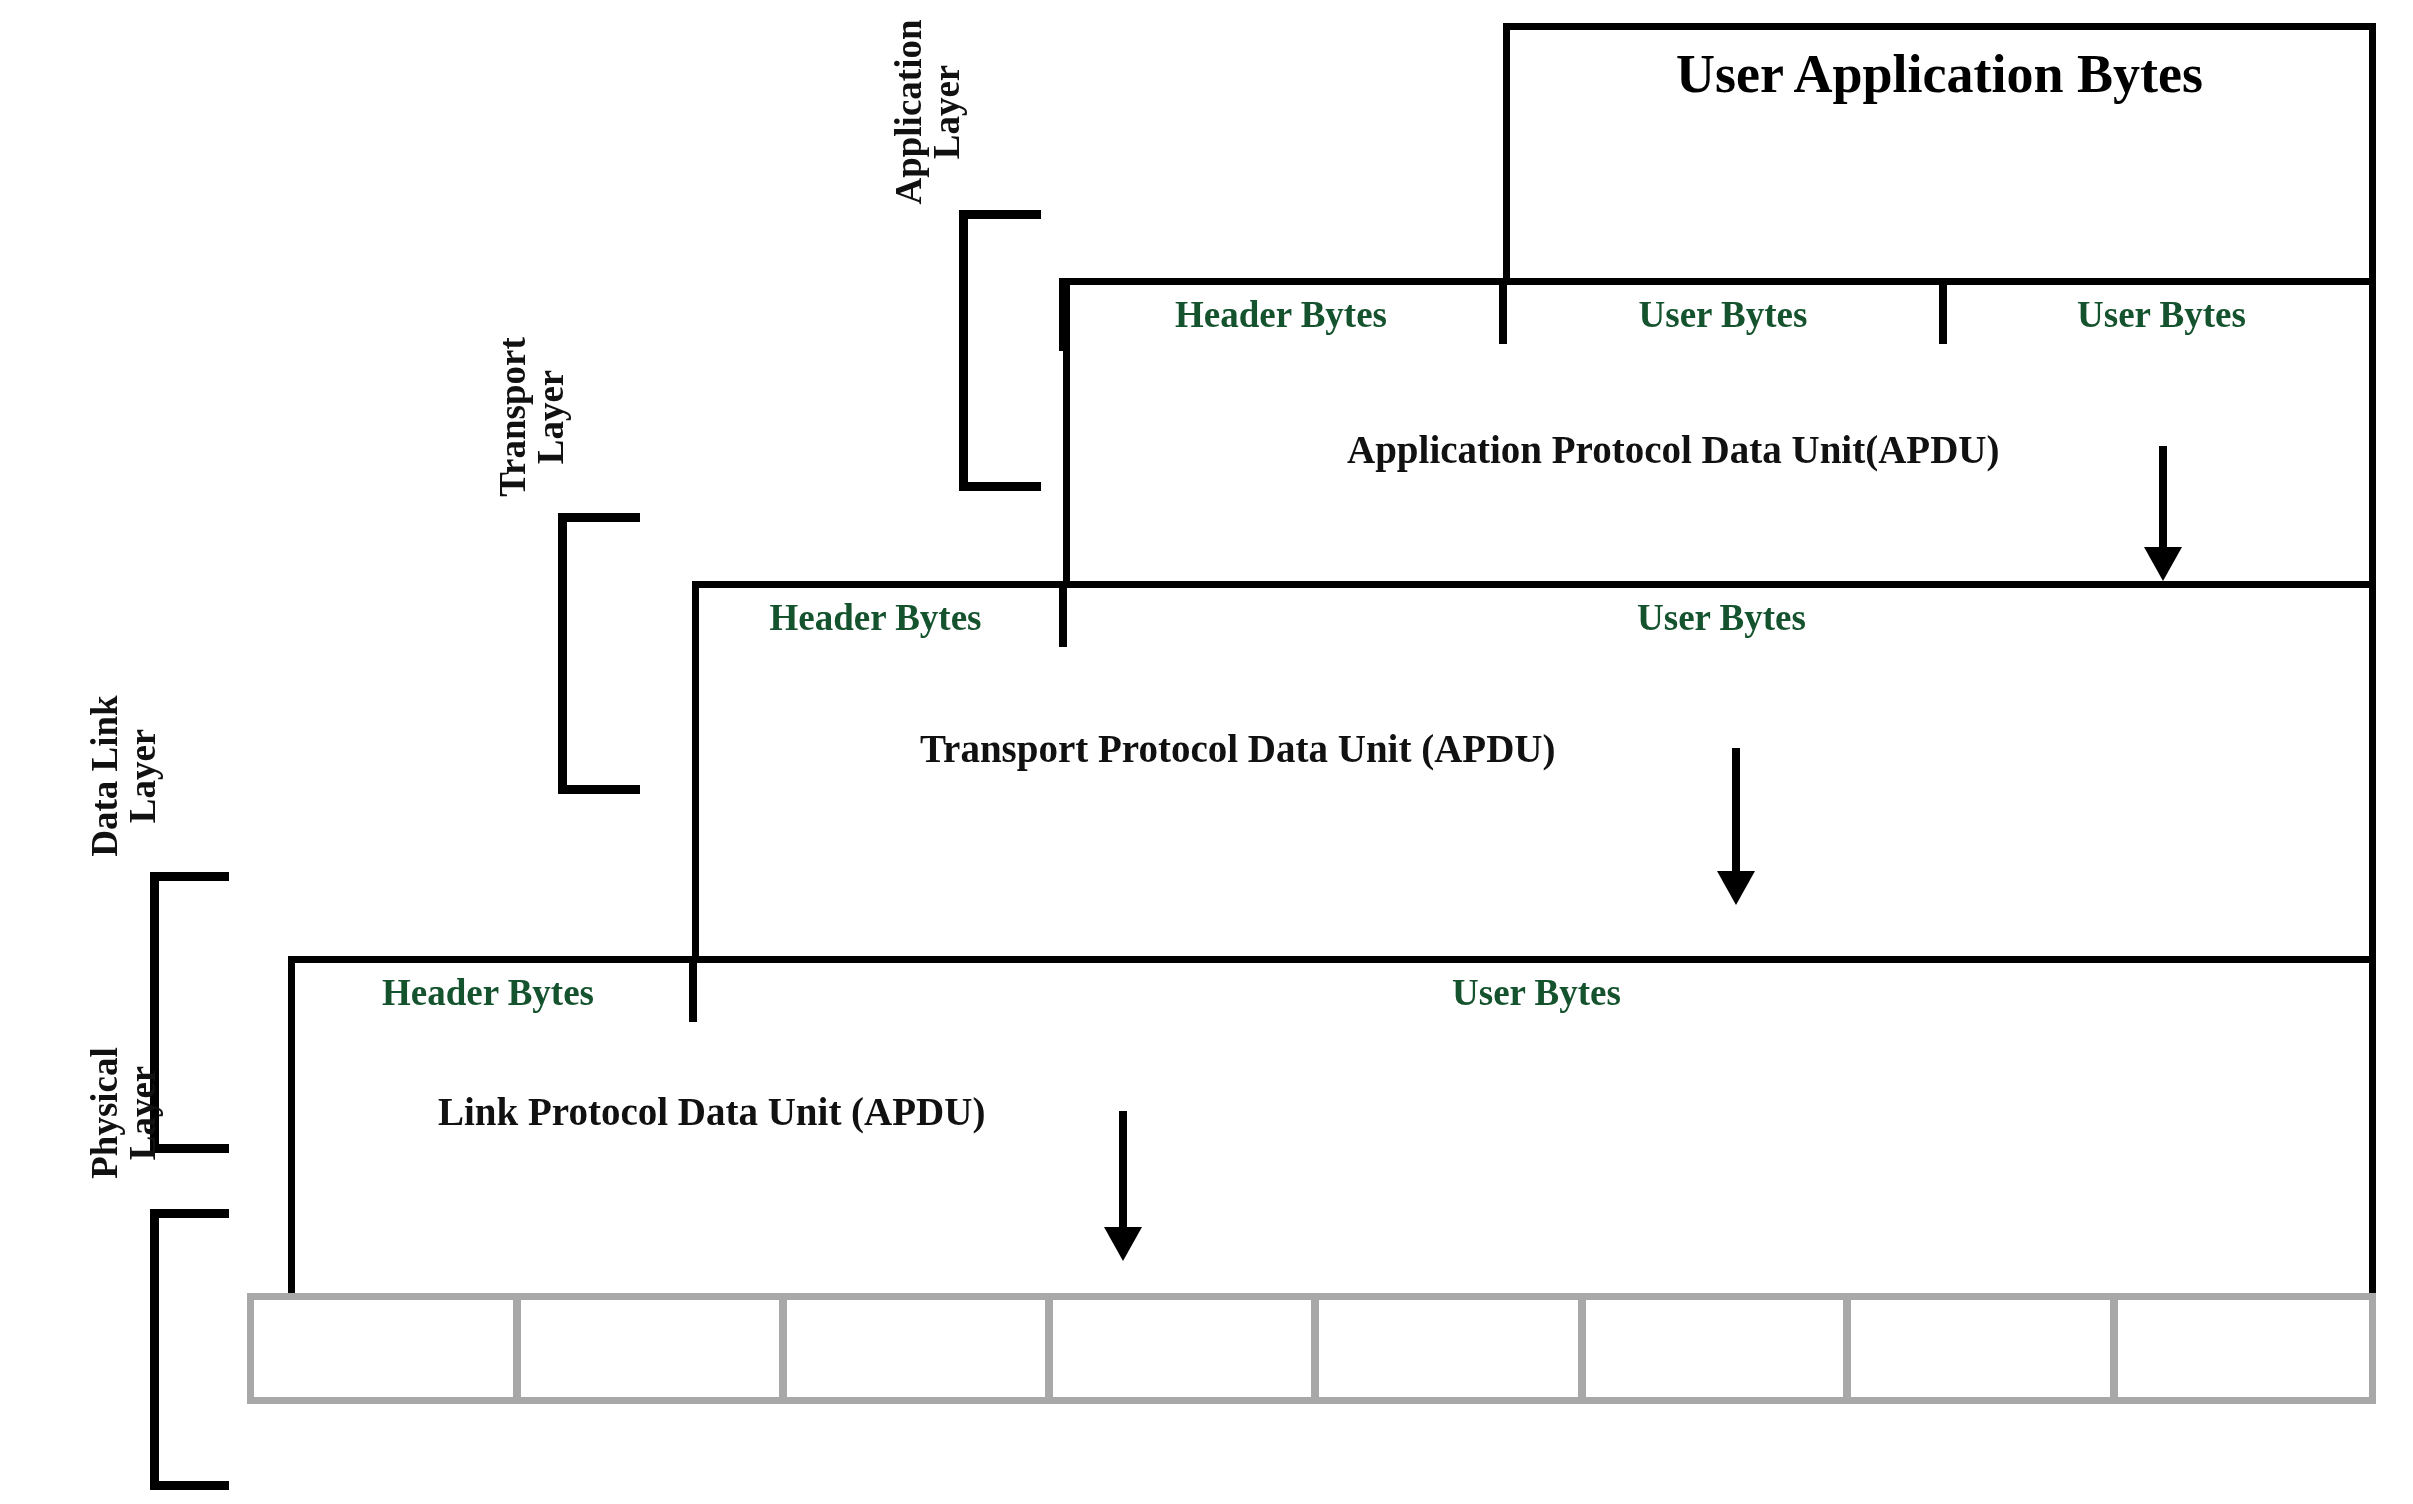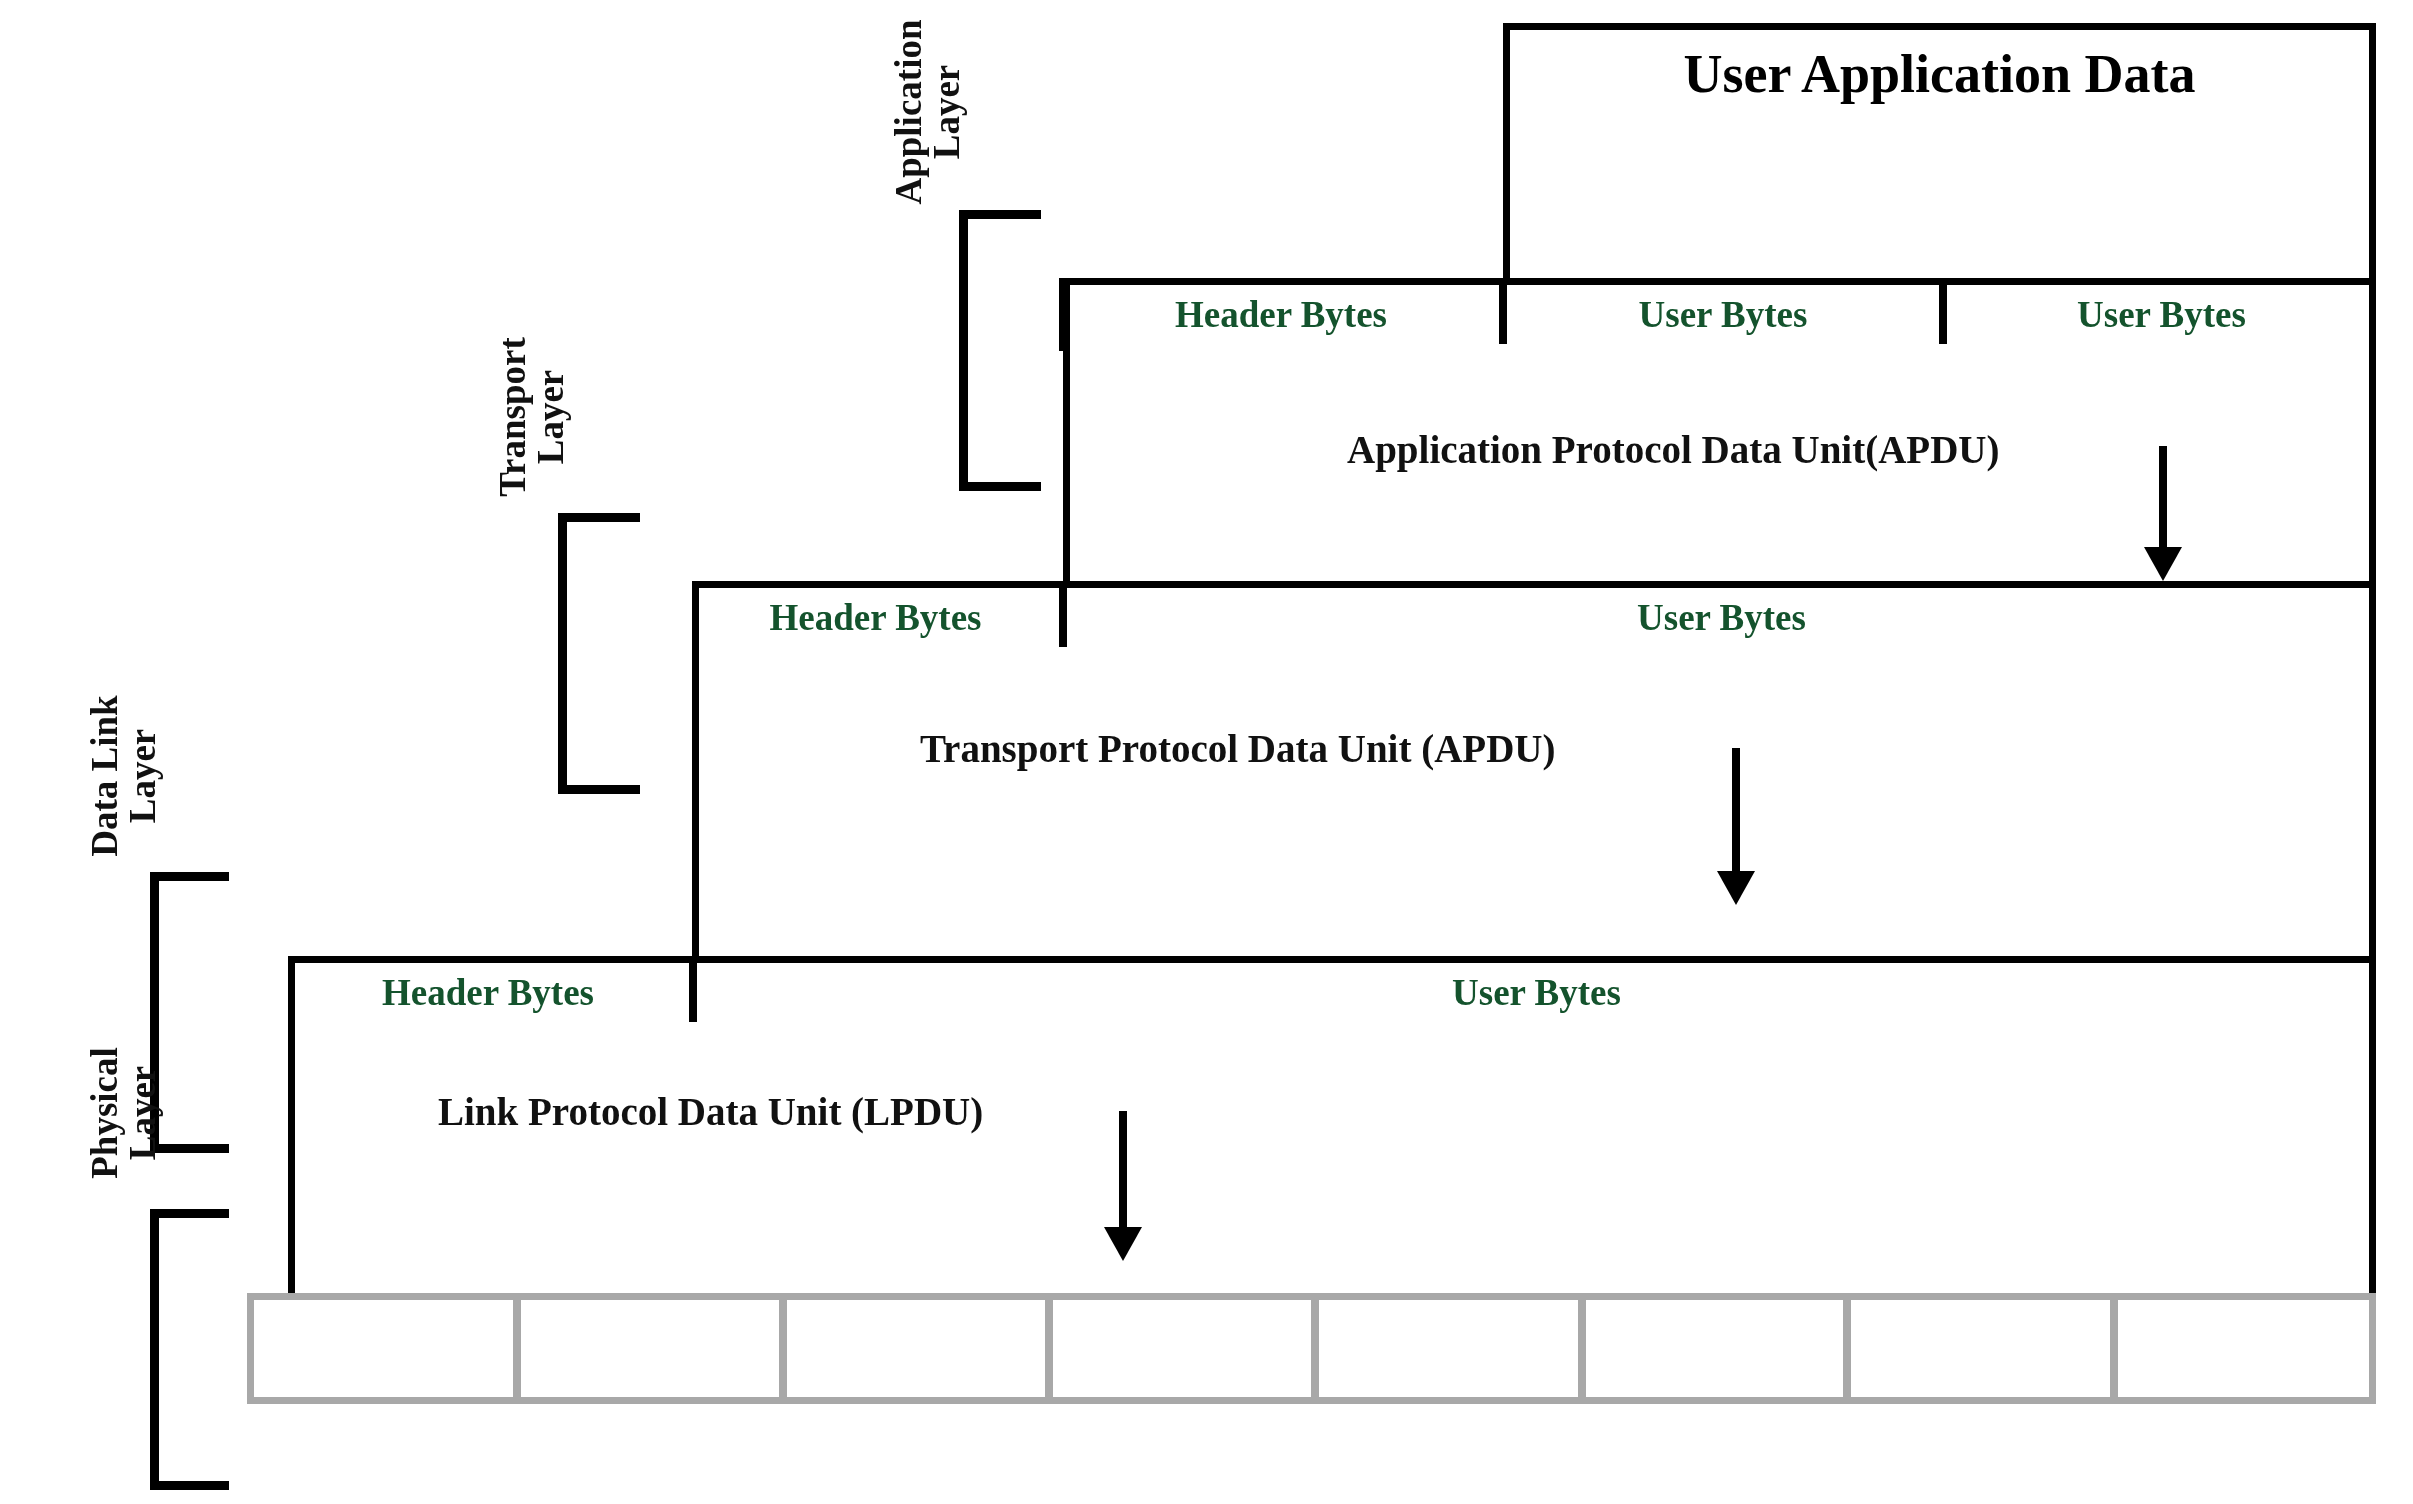--- a/index.html
+++ b/index.html
@@ -71,21 +71,21 @@
   </div>
   <div class="bracket" style="left:150px;top:872px;width:79px;height:281px;"></div>
 
   <div class="layer-name" style="left:-41px;top:1068px;width:344px;height:90px;">
     <div>Physical</div>
     <div>Layer</div>
   </div>
   <div class="bracket" style="left:150px;top:1209px;width:79px;height:281px;"></div>
 
   <div class="box blk" style="left:1503px;top:22.5px;width:873px;height:102px;"></div>
-  <div class="title" style="left:1503px;top:22.5px;width:873px;height:102px;">User Application Data</div>
+  <div class="title" style="left:1503px;top:22.5px;width:873px;height:102px;">User Application Bytes</div>
 
   <div class="box blk" style="left:1503px;top:117px;width:873px;height:169px;border-top:0;"></div>
 
   <div class="box blk" style="left:1063px;top:278px;width:1313px;height:73px;"></div>
   <div class="vline" style="left:1499px;top:278px;width:8.2px;height:73px;"></div>
   <div class="vline" style="left:1939px;top:278px;width:8.2px;height:73px;"></div>
 
   <div class="cell-label" style="left:1063px;top:278px;width:436px;height:73px;font-size:37px;">Header Bytes</div>
   <div class="cell-label" style="left:1507px;top:278px;width:432px;height:73px;font-size:37px;">User Bytes</div>
   <div class="cell-label" style="left:1947px;top:278px;width:429px;height:73px;font-size:37px;">User Bytes</div>
@@ -112,21 +112,21 @@
     <div class="head"></div>
   </div>
 
   <div class="box blk" style="left:288px;top:956px;width:2088px;height:73px;"></div>
   <div class="vline" style="left:689px;top:956px;width:8.2px;height:73px;"></div>
 
   <div class="cell-label" style="left:288px;top:956px;width:400px;height:73px;font-size:37px;">Header Bytes</div>
   <div class="cell-label" style="left:697px;top:956px;width:1679px;height:73px;font-size:37px;">User Bytes</div>
 
   <div class="box blk" style="left:288px;top:1022px;width:2088px;height:278px;border-top:0;border-bottom:0;"></div>
-  <div class="pdu-label" style="left:438px;top:1089px;">Link Protocol Data Unit (LPDU)</div>
+  <div class="pdu-label" style="left:438px;top:1089px;">Link Protocol Data Unit (APDU)</div>
   <div class="arrow" style="left:1102px;top:1111px;width:42px;height:150px;">
     <div class="shaft" style="height:117px;"></div>
     <div class="head"></div>
   </div>
 
   <div class="box gry" style="left:247px;top:1293px;width:2129px;height:111px;"></div>
   <div class="vline-gray" style="left:513px;top:1293px;width:7.5px;height:111px;"></div>
   <div class="vline-gray" style="left:779px;top:1293px;width:7.5px;height:111px;"></div>
   <div class="vline-gray" style="left:1045px;top:1293px;width:7.5px;height:111px;"></div>
   <div class="vline-gray" style="left:1311px;top:1293px;width:7.5px;height:111px;"></div>

